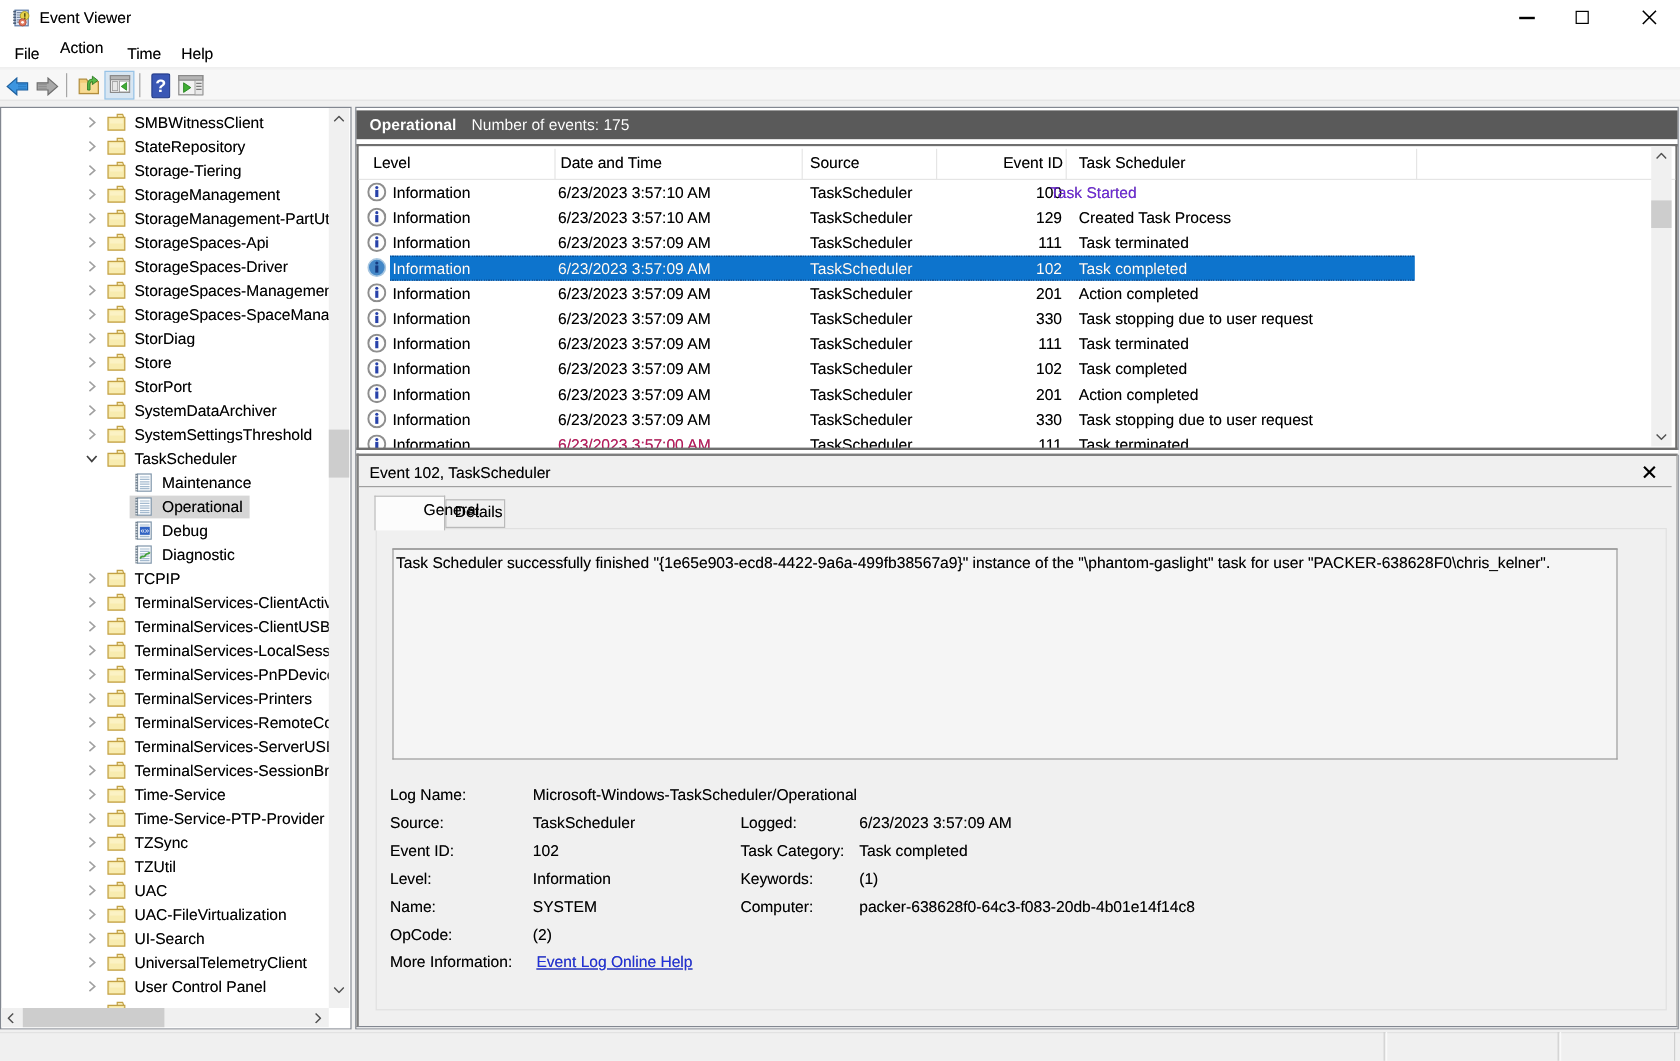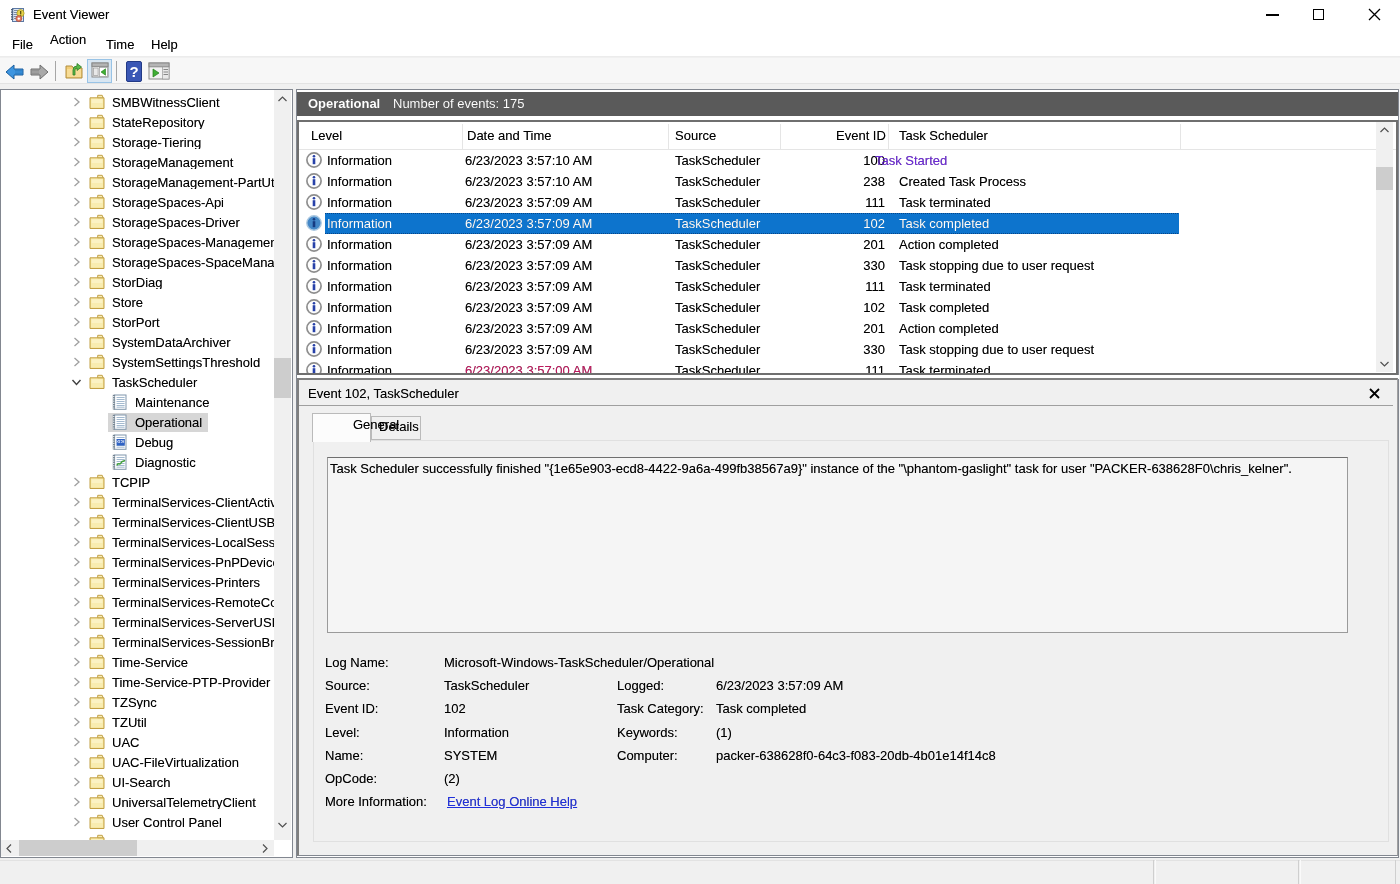--- a/index.html
+++ b/index.html
@@ -413,21 +413,21 @@
 <div class="t" style="left:465px;top:154px;color:#000;">6/23/2023 3:57:10 AM</div>
 <div class="t" style="left:675px;top:154px;color:#000;">TaskScheduler</div>
 <div class="t" style="left:836px;top:154px;width:49px;text-align:right;color:#000;">100</div>
 <div class="t" style="left:875px;top:154px;color:#6d28d9;">Task Started</div>
 <svg style="position:absolute;left:306px;top:173px" width="16" height="16" viewBox="0 0 16 16">
     <use href="#infoico"></use>
   </svg>
 <div class="t" style="left:327px;top:175px;color:#000;">Information</div>
 <div class="t" style="left:465px;top:175px;color:#000;">6/23/2023 3:57:10 AM</div>
 <div class="t" style="left:675px;top:175px;color:#000;">TaskScheduler</div>
-<div class="t" style="left:836px;top:175px;width:49px;text-align:right;color:#000;">238</div>
+<div class="t" style="left:836px;top:175px;width:49px;text-align:right;color:#000;">129</div>
 <div class="t" style="left:899px;top:175px;color:#000;">Created Task Process</div>
 <svg style="position:absolute;left:306px;top:194px" width="16" height="16" viewBox="0 0 16 16">
     <use href="#infoico"></use>
   </svg>
 <div class="t" style="left:327px;top:196px;color:#000;">Information</div>
 <div class="t" style="left:465px;top:196px;color:#000;">6/23/2023 3:57:09 AM</div>
 <div class="t" style="left:675px;top:196px;color:#000;">TaskScheduler</div>
 <div class="t" style="left:836px;top:196px;width:49px;text-align:right;color:#000;">111</div>
 <div class="t" style="left:899px;top:196px;color:#000;">Task terminated</div>
 <div style="left:325px;top:213px;width:854px;height:21px;background:#0d74cd;"></div>

